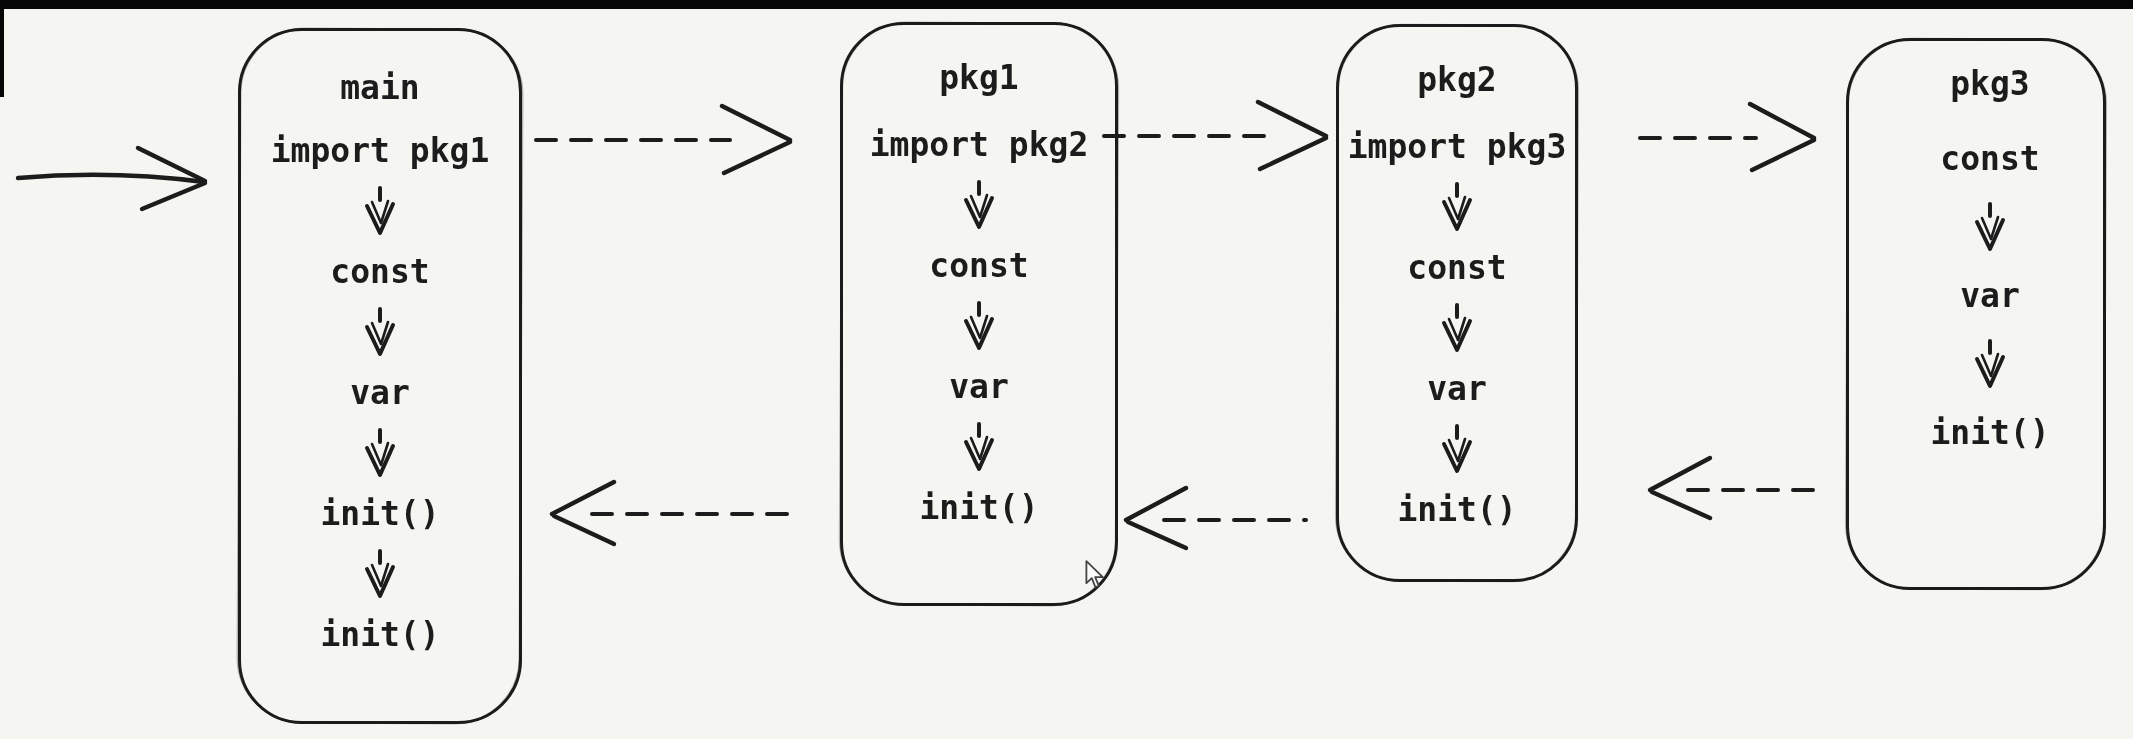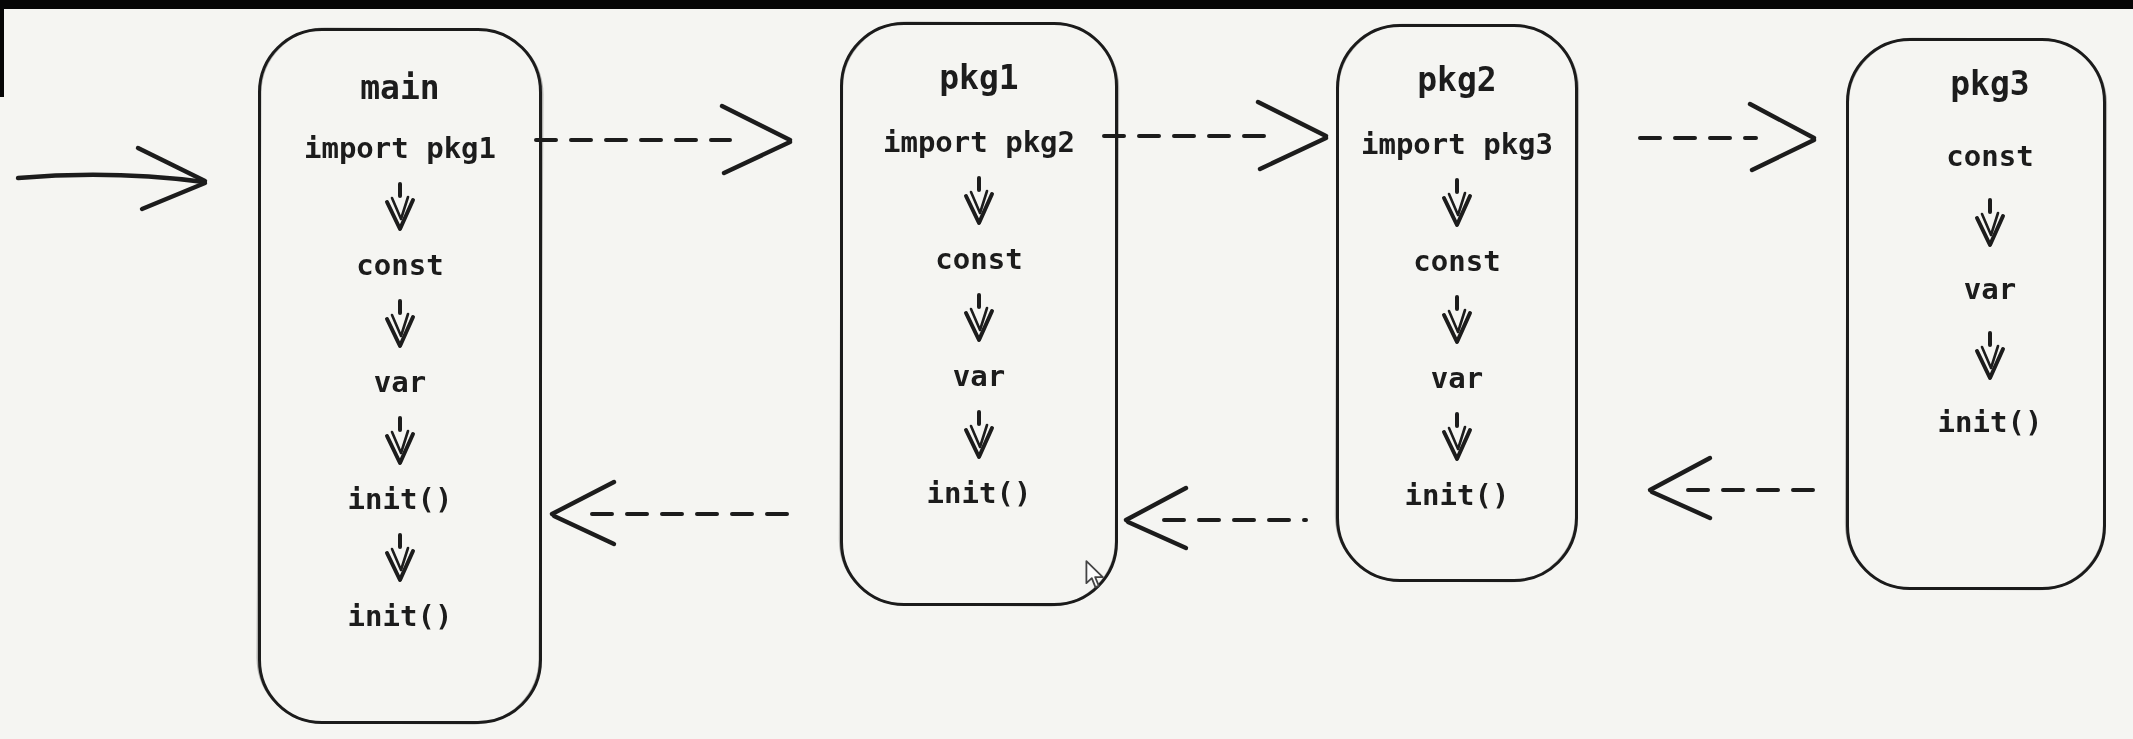--- a/index.html
+++ b/index.html
@@ -23,32 +23,32 @@
     border:3.5px solid var(--ink);
     border-radius:64px;
     display:flex;flex-direction:column;align-items:center;
     box-sizing:border-box;
     color:var(--ink);
   }
   .box::before{
     content:"";position:absolute;inset:-3px;border:2px solid var(--ink);
     border-radius:66px;opacity:.30;transform:rotate(.3deg);pointer-events:none;
   }
-  .box-main{left:238px;top:28px;width:284px;height:696px;margin-left:20px;--padtop:40px;--titlemb:30px;--gap:18px;}
+  .box-main{left:238px;top:28px;width:284px;height:696px;--padtop:40px;--titlemb:30px;--gap:18px;}
   .box-pkg1{left:840px;top:22px;width:278px;height:584px;--padtop:36px;--titlemb:34px;--gap:18px;}
   .box-pkg2{left:1336px;top:24px;width:242px;height:558px;--padtop:36px;--titlemb:34px;--gap:18px;}
   .box-pkg3{left:1846px;top:38px;width:260px;height:552px;padding-left:28px;--padtop:26px;--titlemb:42px;--gap:26px;}
 
   .box > *{margin-top:var(--gap);}
   .box-title{
     margin-top:var(--padtop);
     margin-bottom:calc(var(--titlemb) - var(--gap));
     font-size:33px;font-weight:700;line-height:1;white-space:pre;
   }
-  .step{font-size:29px;font-weight:700;line-height:1;white-space:pre;text-align:right;}
+  .step{font-size:33px;font-weight:700;line-height:1;white-space:pre;text-align:right;}
 
   .varrow{display:block;}
   .varrow path{stroke:var(--ink);stroke-width:4;fill:none;stroke-linecap:round;stroke-linejoin:round;}
   .varrow .thin{stroke-width:2.6;}
 
   .harrow{position:absolute;overflow:visible;}
   .harrow path{stroke:var(--ink);stroke-width:4.4;fill:none;stroke-linecap:round;stroke-linejoin:round;}
   .harrow .dash{stroke-dasharray:20 15;stroke-width:4;}
 
   .cursor{position:absolute;}

